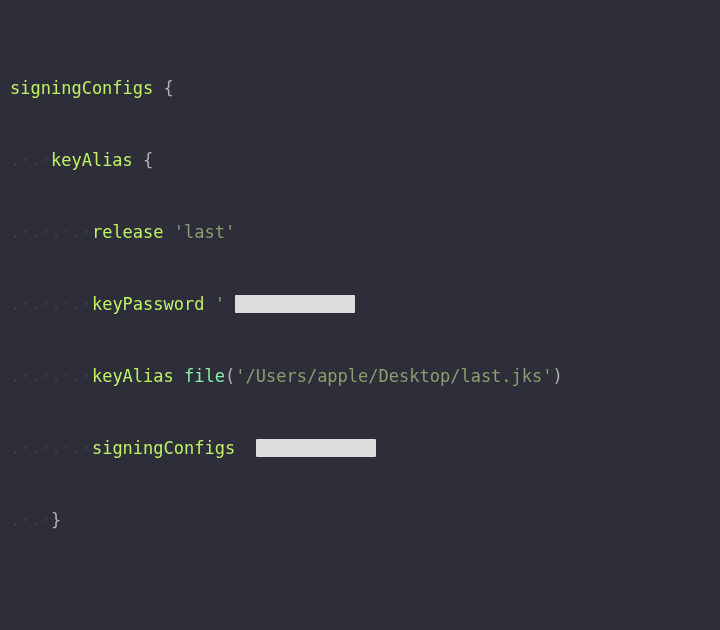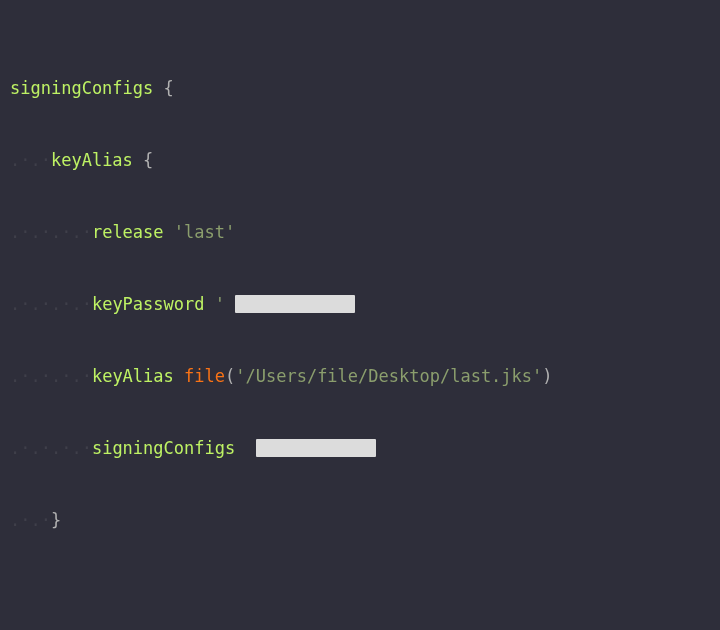--- a/index.html
+++ b/index.html
@@ -2,39 +2,39 @@
 <html><head>
 <meta charset="utf-8">
 <style>
   html,body{margin:0;padding:0;background:#2e2e3a;font-family:Menlo,Consolas,"DejaVu Sans Mono",monospace;font-size:17px;line-height:24px;color:#c8c8c8;width:720px;height:630px;overflow:hidden;}
   .editor{position:relative;padding:4px 0 0 0;white-space:pre;}
   .line{padding:0 10px;}
   .ws{color:#3f3f4a;}
   .comment{color:#8a8a8a;}
   .kw{color:#bef264;}      
   .str{color:#8b9e6d;}
-  .plain{color:#f97316;}
+  .plain{color:#86efac;}
   .brace{color:#b1b1b1;}
   .mask{display:inline-block;background:#dcdcdc;height:18px;vertical-align:-3px;border-radius:1px;}
 </style>
 </head>
 <body>
 
 <div class="editor">
 
 
 <div class="line"><span class="kw">signingConfigs</span><span class="brace"> {</span></div>
 
 <div class="line"><span class="ws">.·.·</span><span class="kw">keyAlias</span><span class="brace"> {</span></div>
 
 <div class="line"><span class="ws">.·.·</span><span class="ws">.·.·</span><span class="kw">release</span> <span class="str">'last'</span></div>
 
 <div class="line"><span class="ws">.·.·</span><span class="ws">.·.·</span><span class="kw">keyPassword</span> <span class="str">'</span> <span class="mask" style="width:120px"></span></div>
 
-<div class="line"><span class="ws">.·.·</span><span class="ws">.·.·</span><span class="kw">keyAlias</span> <span class="plain">file</span><span class="brace">(</span><span class="str">'/Users/file/Desktop/last.jks'</span><span class="brace">)</span></div>
+<div class="line"><span class="ws">.·.·</span><span class="ws">.·.·</span><span class="kw">keyAlias</span> <span class="plain">file</span><span class="brace">(</span><span class="str">'/Users/apple/Desktop/last.jks'</span><span class="brace">)</span></div>
 
 <div class="line"><span class="ws">.·.·</span><span class="ws">.·.·</span><span class="kw">signingConfigs</span>  <span class="mask" style="width:120px"></span></div>
 
 <div class="line"><span class="ws">.·.·</span><span class="brace">}</span></div>
 
 <div class="line"></div>
 
 
 
 

